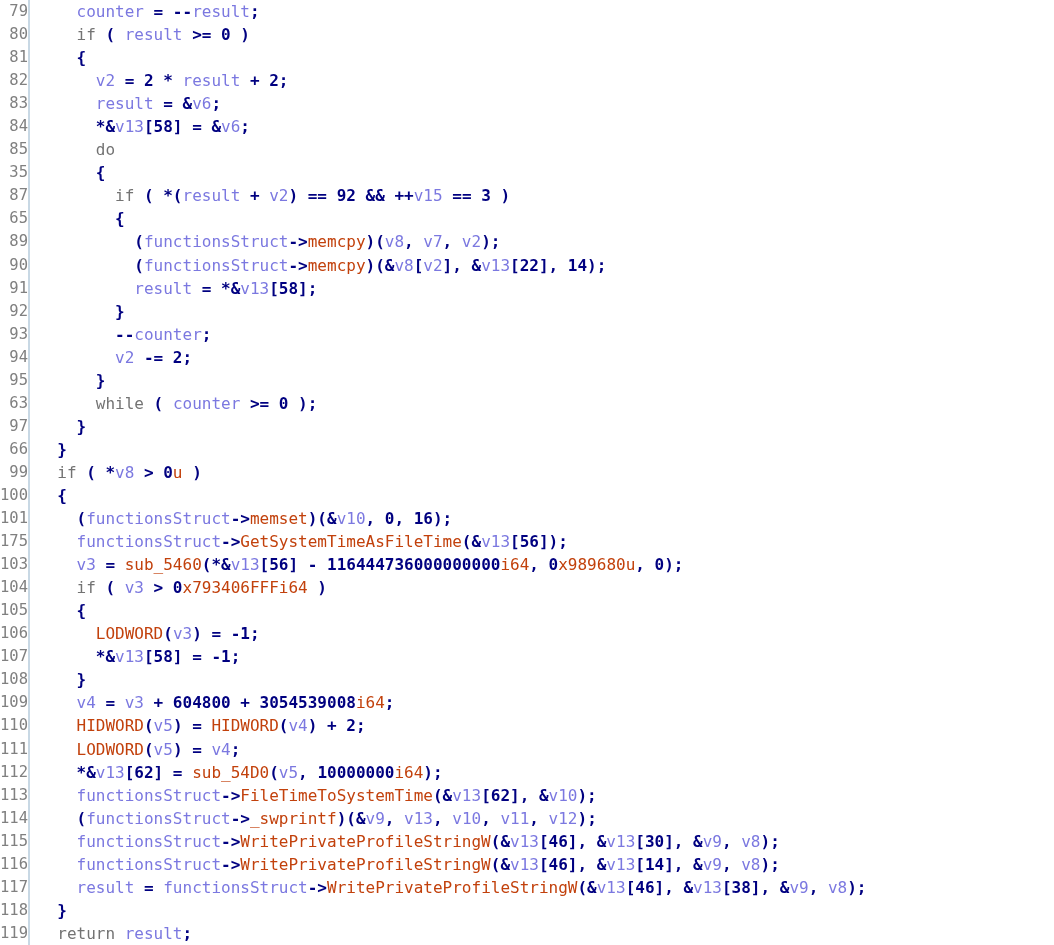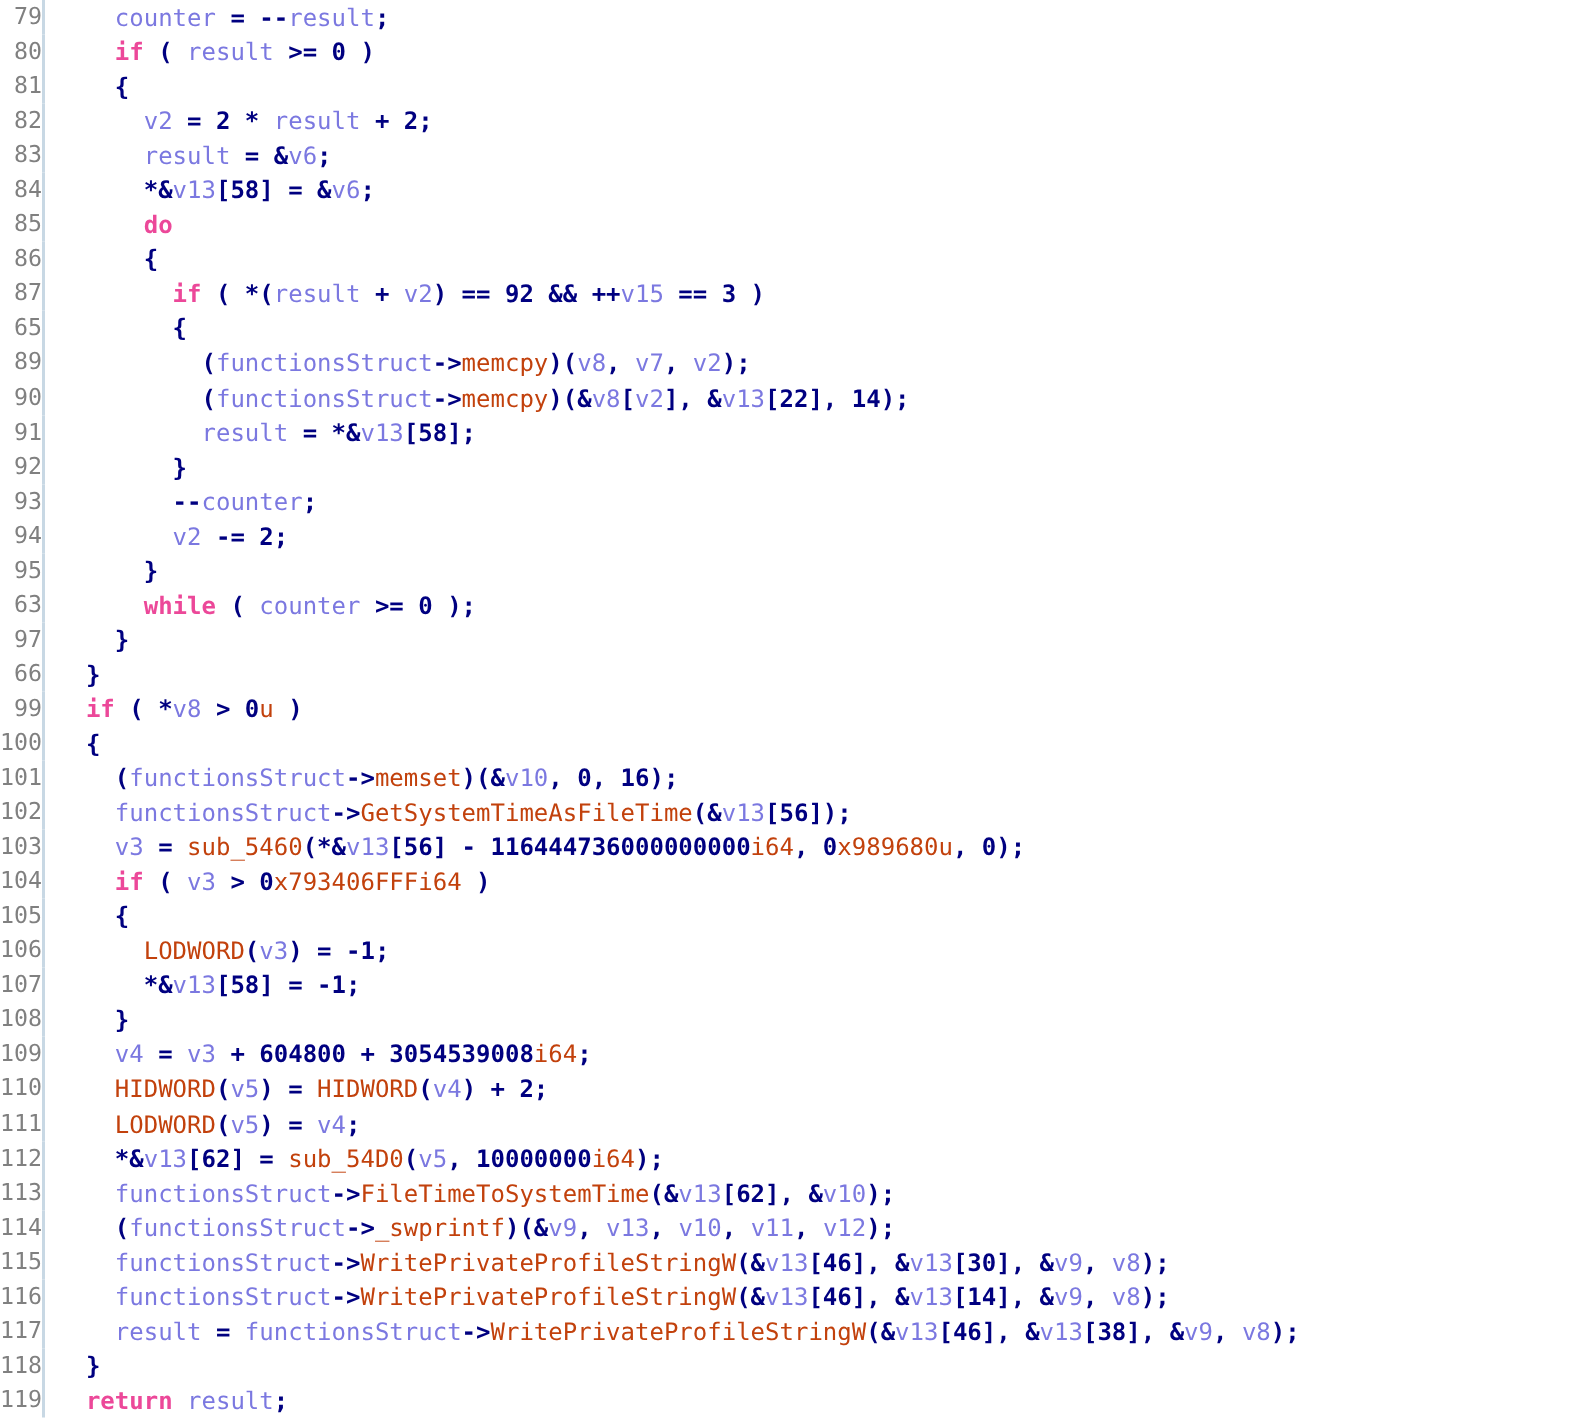--- a/index.html
+++ b/index.html
@@ -57,53 +57,53 @@
     flex: 1 1 auto;
     padding-left: 8px;
     font-size: 16px;
     color: #1a1a80;
     white-space: pre;
     overflow: hidden;
     font-family: "DejaVu Sans Mono", "Liberation Mono", monospace;
   }
 
   
-  .t-kw   { color: #ec4899; font-weight: bold; }
+  .t-kw   { color: #737373; font-weight: normal; }
   .t-punc { color: #000080; font-weight: bold; }
   .t-var  { color: #7b78e0; }
   .t-plain{ color: #c2410c; font-weight: normal; }
 </style>
 </head>
 <body>
 
 <div id="code-view">
     <div class="code-line"><div class="gutter"><span>79</span></div><div class="gutter-rule"></div><div class="code-text">    <span class="t-var">counter</span><span class="t-punc"> = --</span><span class="t-var">result</span><span class="t-punc">;</span></div></div>
     <div class="code-line"><div class="gutter"><span>80</span></div><div class="gutter-rule"></div><div class="code-text">    <span class="t-kw">if</span><span class="t-punc"> ( </span><span class="t-var">result</span><span class="t-punc"> &gt;= 0 )</span></div></div>
     <div class="code-line"><div class="gutter"><span>81</span></div><div class="gutter-rule"></div><div class="code-text">    <span class="t-punc">{</span></div></div>
     <div class="code-line"><div class="gutter"><span>82</span></div><div class="gutter-rule"></div><div class="code-text">      <span class="t-var">v2</span><span class="t-punc"> = 2 * </span><span class="t-var">result</span><span class="t-punc"> + 2;</span></div></div>
     <div class="code-line"><div class="gutter"><span>83</span></div><div class="gutter-rule"></div><div class="code-text">      <span class="t-var">result</span><span class="t-punc"> = &amp;</span><span class="t-var">v6</span><span class="t-punc">;</span></div></div>
     <div class="code-line"><div class="gutter"><span>84</span></div><div class="gutter-rule"></div><div class="code-text">      <span class="t-punc">*&amp;</span><span class="t-var">v13</span><span class="t-punc">[58] = &amp;</span><span class="t-var">v6</span><span class="t-punc">;</span></div></div>
     <div class="code-line"><div class="gutter"><span>85</span></div><div class="gutter-rule"></div><div class="code-text">      <span class="t-kw">do</span></div></div>
-    <div class="code-line"><div class="gutter"><span>86</span></div><div class="gutter-rule"></div><div class="code-text">      <span class="t-punc">{</span></div></div>
+    <div class="code-line"><div class="gutter"><span>35</span></div><div class="gutter-rule"></div><div class="code-text">      <span class="t-punc">{</span></div></div>
     <div class="code-line"><div class="gutter"><span>87</span></div><div class="gutter-rule"></div><div class="code-text">        <span class="t-kw">if</span><span class="t-punc"> ( *(</span><span class="t-var">result</span><span class="t-punc"> + </span><span class="t-var">v2</span><span class="t-punc">) == 92 &amp;&amp; ++</span><span class="t-var">v15</span><span class="t-punc"> == 3 )</span></div></div>
     <div class="code-line"><div class="gutter"><span>65</span></div><div class="gutter-rule"></div><div class="code-text">        <span class="t-punc">{</span></div></div>
     <div class="code-line"><div class="gutter"><span>89</span></div><div class="gutter-rule"></div><div class="code-text">          <span class="t-punc">(</span><span class="t-var">functionsStruct</span><span class="t-punc">-&gt;</span><span class="t-plain">memcpy</span><span class="t-punc">)(</span><span class="t-var">v8</span><span class="t-punc">, </span><span class="t-var">v7</span><span class="t-punc">, </span><span class="t-var">v2</span><span class="t-punc">);</span></div></div>
     <div class="code-line"><div class="gutter"><span>90</span></div><div class="gutter-rule"></div><div class="code-text">          <span class="t-punc">(</span><span class="t-var">functionsStruct</span><span class="t-punc">-&gt;</span><span class="t-plain">memcpy</span><span class="t-punc">)(&amp;</span><span class="t-var">v8</span><span class="t-punc">[</span><span class="t-var">v2</span><span class="t-punc">], &amp;</span><span class="t-var">v13</span><span class="t-punc">[22], 14);</span></div></div>
     <div class="code-line"><div class="gutter"><span>91</span></div><div class="gutter-rule"></div><div class="code-text">          <span class="t-var">result</span><span class="t-punc"> = *&amp;</span><span class="t-var">v13</span><span class="t-punc">[58];</span></div></div>
     <div class="code-line"><div class="gutter"><span>92</span></div><div class="gutter-rule"></div><div class="code-text">        <span class="t-punc">}</span></div></div>
     <div class="code-line"><div class="gutter"><span>93</span></div><div class="gutter-rule"></div><div class="code-text">        <span class="t-punc">--</span><span class="t-var">counter</span><span class="t-punc">;</span></div></div>
     <div class="code-line"><div class="gutter"><span>94</span></div><div class="gutter-rule"></div><div class="code-text">        <span class="t-var">v2</span><span class="t-punc"> -= 2;</span></div></div>
     <div class="code-line"><div class="gutter"><span>95</span></div><div class="gutter-rule"></div><div class="code-text">      <span class="t-punc">}</span></div></div>
     <div class="code-line"><div class="gutter"><span>63</span></div><div class="gutter-rule"></div><div class="code-text">      <span class="t-kw">while</span><span class="t-punc"> ( </span><span class="t-var">counter</span><span class="t-punc"> &gt;= 0 );</span></div></div>
     <div class="code-line"><div class="gutter"><span>97</span></div><div class="gutter-rule"></div><div class="code-text">    <span class="t-punc">}</span></div></div>
     <div class="code-line"><div class="gutter"><span>66</span></div><div class="gutter-rule"></div><div class="code-text">  <span class="t-punc">}</span></div></div>
     <div class="code-line"><div class="gutter"><span>99</span></div><div class="gutter-rule"></div><div class="code-text">  <span class="t-kw">if</span><span class="t-punc"> ( *</span><span class="t-var">v8</span><span class="t-punc"> &gt; 0</span><span class="t-plain">u</span><span class="t-punc"> )</span></div></div>
     <div class="code-line"><div class="gutter"><span>100</span></div><div class="gutter-rule"></div><div class="code-text">  <span class="t-punc">{</span></div></div>
     <div class="code-line"><div class="gutter"><span>101</span></div><div class="gutter-rule"></div><div class="code-text">    <span class="t-punc">(</span><span class="t-var">functionsStruct</span><span class="t-punc">-&gt;</span><span class="t-plain">memset</span><span class="t-punc">)(&amp;</span><span class="t-var">v10</span><span class="t-punc">, 0, 16);</span></div></div>
-    <div class="code-line"><div class="gutter"><span>102</span></div><div class="gutter-rule"></div><div class="code-text">    <span class="t-var">functionsStruct</span><span class="t-punc">-&gt;</span><span class="t-plain">GetSystemTimeAsFileTime</span><span class="t-punc">(&amp;</span><span class="t-var">v13</span><span class="t-punc">[56]);</span></div></div>
+    <div class="code-line"><div class="gutter"><span>175</span></div><div class="gutter-rule"></div><div class="code-text">    <span class="t-var">functionsStruct</span><span class="t-punc">-&gt;</span><span class="t-plain">GetSystemTimeAsFileTime</span><span class="t-punc">(&amp;</span><span class="t-var">v13</span><span class="t-punc">[56]);</span></div></div>
     <div class="code-line"><div class="gutter"><span>103</span></div><div class="gutter-rule"></div><div class="code-text">    <span class="t-var">v3</span><span class="t-punc"> = </span><span class="t-plain">sub_5460</span><span class="t-punc">(*&amp;</span><span class="t-var">v13</span><span class="t-punc">[56] - 116444736000000000</span><span class="t-plain">i64</span><span class="t-punc">, 0</span><span class="t-plain">x989680u</span><span class="t-punc">, 0);</span></div></div>
     <div class="code-line"><div class="gutter"><span>104</span></div><div class="gutter-rule"></div><div class="code-text">    <span class="t-kw">if</span><span class="t-punc"> ( </span><span class="t-var">v3</span><span class="t-punc"> &gt; 0</span><span class="t-plain">x793406FFFi64</span><span class="t-punc"> )</span></div></div>
     <div class="code-line"><div class="gutter"><span>105</span></div><div class="gutter-rule"></div><div class="code-text">    <span class="t-punc">{</span></div></div>
     <div class="code-line"><div class="gutter"><span>106</span></div><div class="gutter-rule"></div><div class="code-text">      <span class="t-plain">LODWORD</span><span class="t-punc">(</span><span class="t-var">v3</span><span class="t-punc">) = -1;</span></div></div>
     <div class="code-line"><div class="gutter"><span>107</span></div><div class="gutter-rule"></div><div class="code-text">      <span class="t-punc">*&amp;</span><span class="t-var">v13</span><span class="t-punc">[58] = -1;</span></div></div>
     <div class="code-line"><div class="gutter"><span>108</span></div><div class="gutter-rule"></div><div class="code-text">    <span class="t-punc">}</span></div></div>
     <div class="code-line"><div class="gutter"><span>109</span></div><div class="gutter-rule"></div><div class="code-text">    <span class="t-var">v4</span><span class="t-punc"> = </span><span class="t-var">v3</span><span class="t-punc"> + 604800 + 3054539008</span><span class="t-plain">i64</span><span class="t-punc">;</span></div></div>
     <div class="code-line"><div class="gutter"><span>110</span></div><div class="gutter-rule"></div><div class="code-text">    <span class="t-plain">HIDWORD</span><span class="t-punc">(</span><span class="t-var">v5</span><span class="t-punc">) = </span><span class="t-plain">HIDWORD</span><span class="t-punc">(</span><span class="t-var">v4</span><span class="t-punc">) + 2;</span></div></div>
     <div class="code-line"><div class="gutter"><span>111</span></div><div class="gutter-rule"></div><div class="code-text">    <span class="t-plain">LODWORD</span><span class="t-punc">(</span><span class="t-var">v5</span><span class="t-punc">) = </span><span class="t-var">v4</span><span class="t-punc">;</span></div></div>
     <div class="code-line"><div class="gutter"><span>112</span></div><div class="gutter-rule"></div><div class="code-text">    <span class="t-punc">*&amp;</span><span class="t-var">v13</span><span class="t-punc">[62] = </span><span class="t-plain">sub_54D0</span><span class="t-punc">(</span><span class="t-var">v5</span><span class="t-punc">, 10000000</span><span class="t-plain">i64</span><span class="t-punc">);</span></div></div>

